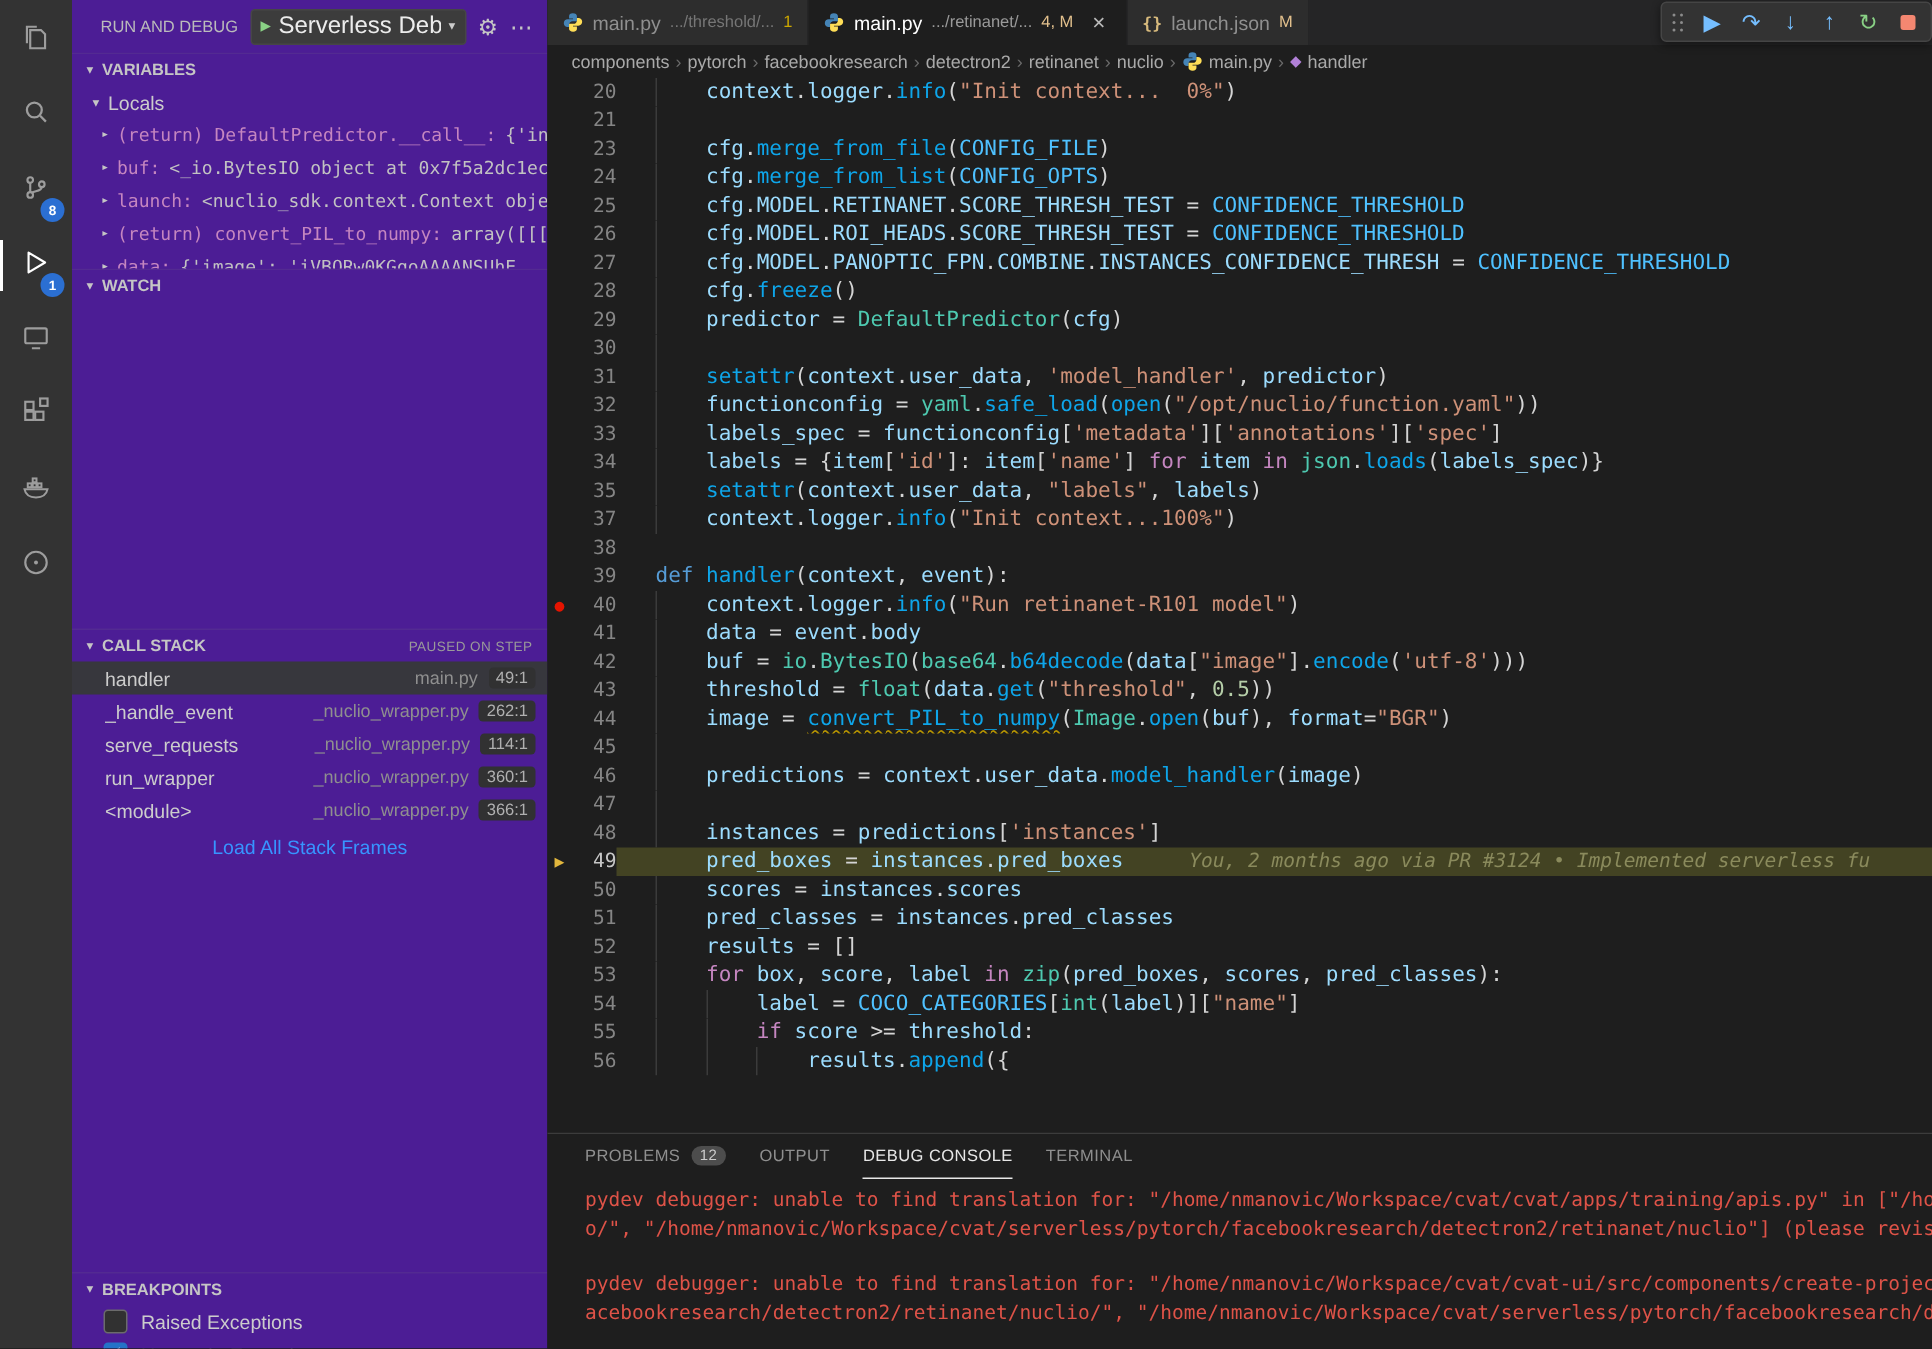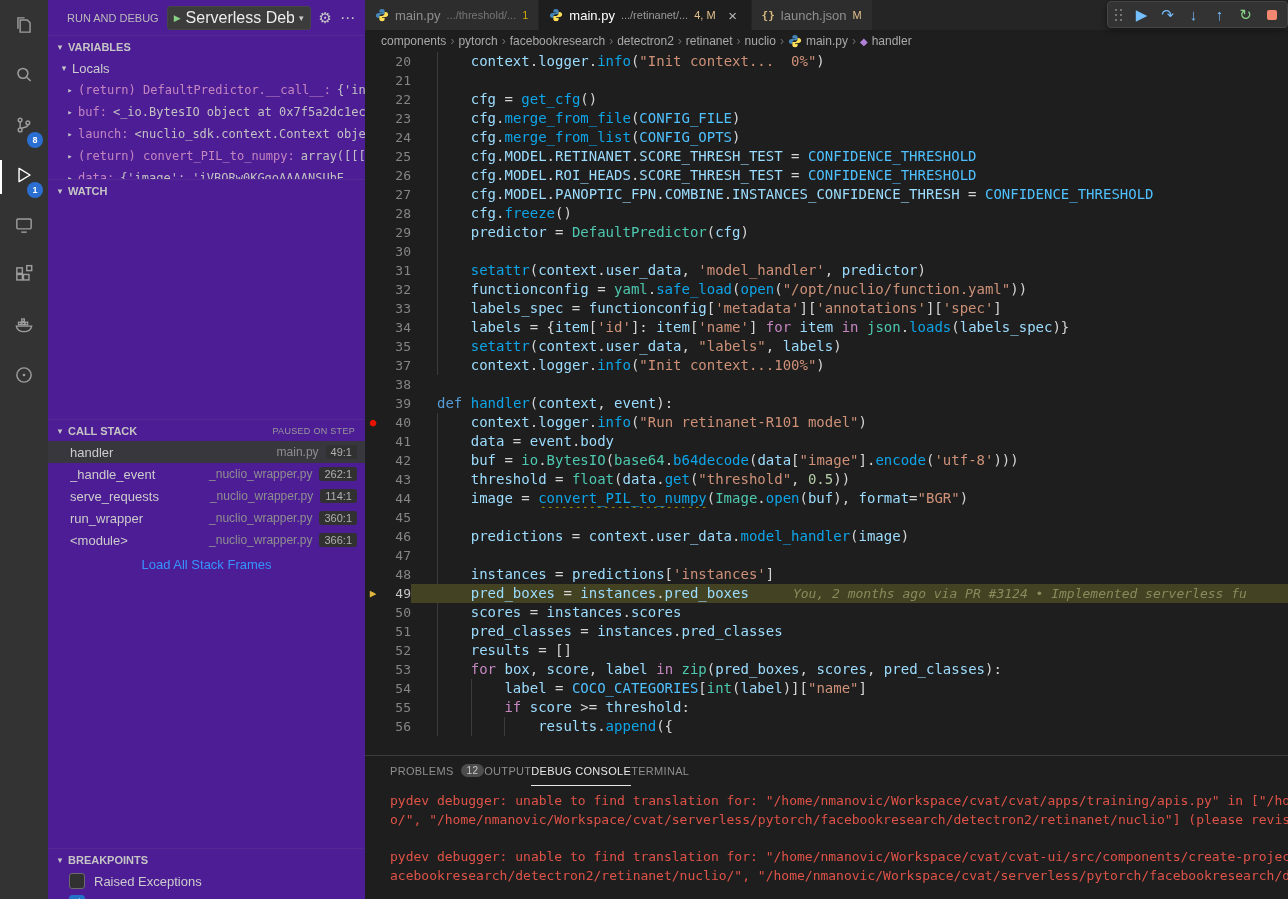--- a/index.html
+++ b/index.html
@@ -79,21 +79,21 @@
   .code-line.current .ct{background:rgba(255,255,64,0.17);}
   .ci{position:relative;margin-left:26px;height:19px;}
   .ig{position:absolute;top:0;bottom:0;width:1px;background:#3b3b3b;}
   .tk.d{color:#d4d4d4}.tk.v{color:#9cdcfe}.tk.f{color:#0ea5e9}.tk.s{color:#ce9178}
   .tk.k{color:#569cd6}.tk.c{color:#c586c0}.tk.t{color:#4ec9b0}.tk.n{color:#b5cea8}.tk.K{color:#4fc1ff}
   .tk.warn{text-decoration:underline wavy #b89500 1px;text-underline-offset:3px;}
   .blame{color:#8a8a5c;font-style:italic;margin-left:44px;font-size:13px;}
 
   
   .panel{height:144px;flex:none;border-top:1px solid #3c3c3c;background:#1e1e1e;display:flex;flex-direction:column;}
-  .ptabs{height:30px;flex:none;display:flex;align-items:flex-start;padding-left:25px;}
+  .ptabs{height:30px;flex:none;display:flex;align-items:flex-start;gap:22px;padding-left:25px;}
   .ptab{height:30px;display:flex;align-items:center;gap:7px;font-size:11px;letter-spacing:.3px;color:#8f8f8f;cursor:pointer;border-bottom:1px solid transparent;}
   .ptab.active{color:#e7e7e7;border-bottom-color:#e7e7e7;}
   .pbadge{background:#4d4d4d;color:#cccccc;font-size:10px;border-radius:8px;padding:1px 6px;}
   .console{flex:1;overflow:hidden;padding:5px 0 0 25px;}
   .console-block{margin-bottom:18px;}
   .console-line{font-family:"DejaVu Sans Mono","Liberation Mono",monospace;font-size:13px;line-height:19px;white-space:pre;color:#df5348;}
 </style>
 </head>
 <body>
 
@@ -351,21 +351,20 @@
         <span class="bc-item">
           <span class="bc-ic method">◆</span>
           <span>handler</span>
         </span>
       </div>
 
     <div class="editor">
       <div>
           <div class="code-line"><div class="lg"><span class="bpcol">&nbsp;</span><span class="lnum">20</span></div><div class="ct"><div class="ci"><span class="ig" style="left: 0ch;"></span><span class="tk d">    </span><span class="tk v">context</span><span class="tk d">.</span><span class="tk v">logger</span><span class="tk d">.</span><span class="tk f">info</span><span class="tk d">(</span><span class="tk s">"Init context...  0%"</span><span class="tk d">)</span></div></div></div>
           <div class="code-line"><div class="lg"><span class="bpcol">&nbsp;</span><span class="lnum">21</span></div><div class="ct"><div class="ci"><span class="ig" style="left: 0ch;"></span></div></div></div>
-          <div class="code-line"><div class="lg"><span class="bpcol">&nbsp;</span><span class="lnum">22</span></div><div class="ct"><div class="ci"><span class="ig" style="left: 0ch;"></span><span class="tk d">    </span><span class="tk v">cfg</span><span class="tk d"> = </span><span class="tk f">get_cfg</span><span class="tk d">()</span></div></div></div>
           <div class="code-line"><div class="lg"><span class="bpcol">&nbsp;</span><span class="lnum">23</span></div><div class="ct"><div class="ci"><span class="ig" style="left: 0ch;"></span><span class="tk d">    </span><span class="tk v">cfg</span><span class="tk d">.</span><span class="tk f">merge_from_file</span><span class="tk d">(</span><span class="tk K">CONFIG_FILE</span><span class="tk d">)</span></div></div></div>
           <div class="code-line"><div class="lg"><span class="bpcol">&nbsp;</span><span class="lnum">24</span></div><div class="ct"><div class="ci"><span class="ig" style="left: 0ch;"></span><span class="tk d">    </span><span class="tk v">cfg</span><span class="tk d">.</span><span class="tk f">merge_from_list</span><span class="tk d">(</span><span class="tk K">CONFIG_OPTS</span><span class="tk d">)</span></div></div></div>
           <div class="code-line"><div class="lg"><span class="bpcol">&nbsp;</span><span class="lnum">25</span></div><div class="ct"><div class="ci"><span class="ig" style="left: 0ch;"></span><span class="tk d">    </span><span class="tk v">cfg</span><span class="tk d">.</span><span class="tk v">MODEL</span><span class="tk d">.</span><span class="tk v">RETINANET</span><span class="tk d">.</span><span class="tk v">SCORE_THRESH_TEST</span><span class="tk d"> = </span><span class="tk K">CONFIDENCE_THRESHOLD</span></div></div></div>
           <div class="code-line"><div class="lg"><span class="bpcol">&nbsp;</span><span class="lnum">26</span></div><div class="ct"><div class="ci"><span class="ig" style="left: 0ch;"></span><span class="tk d">    </span><span class="tk v">cfg</span><span class="tk d">.</span><span class="tk v">MODEL</span><span class="tk d">.</span><span class="tk v">ROI_HEADS</span><span class="tk d">.</span><span class="tk v">SCORE_THRESH_TEST</span><span class="tk d"> = </span><span class="tk K">CONFIDENCE_THRESHOLD</span></div></div></div>
           <div class="code-line"><div class="lg"><span class="bpcol">&nbsp;</span><span class="lnum">27</span></div><div class="ct"><div class="ci"><span class="ig" style="left: 0ch;"></span><span class="tk d">    </span><span class="tk v">cfg</span><span class="tk d">.</span><span class="tk v">MODEL</span><span class="tk d">.</span><span class="tk v">PANOPTIC_FPN</span><span class="tk d">.</span><span class="tk v">COMBINE</span><span class="tk d">.</span><span class="tk v">INSTANCES_CONFIDENCE_THRESH</span><span class="tk d"> = </span><span class="tk K">CONFIDENCE_THRESHOLD</span></div></div></div>
           <div class="code-line"><div class="lg"><span class="bpcol">&nbsp;</span><span class="lnum">28</span></div><div class="ct"><div class="ci"><span class="ig" style="left: 0ch;"></span><span class="tk d">    </span><span class="tk v">cfg</span><span class="tk d">.</span><span class="tk f">freeze</span><span class="tk d">()</span></div></div></div>
           <div class="code-line"><div class="lg"><span class="bpcol">&nbsp;</span><span class="lnum">29</span></div><div class="ct"><div class="ci"><span class="ig" style="left: 0ch;"></span><span class="tk d">    </span><span class="tk v">predictor</span><span class="tk d"> = </span><span class="tk t">DefaultPredictor</span><span class="tk d">(</span><span class="tk v">cfg</span><span class="tk d">)</span></div></div></div>
           <div class="code-line"><div class="lg"><span class="bpcol">&nbsp;</span><span class="lnum">30</span></div><div class="ct"><div class="ci"><span class="ig" style="left: 0ch;"></span></div></div></div>
           <div class="code-line"><div class="lg"><span class="bpcol">&nbsp;</span><span class="lnum">31</span></div><div class="ct"><div class="ci"><span class="ig" style="left: 0ch;"></span><span class="tk d">    </span><span class="tk f">setattr</span><span class="tk d">(</span><span class="tk v">context</span><span class="tk d">.</span><span class="tk v">user_data</span><span class="tk d">, </span><span class="tk s">'model_handler'</span><span class="tk d">, </span><span class="tk v">predictor</span><span class="tk d">)</span></div></div></div>
           <div class="code-line"><div class="lg"><span class="bpcol">&nbsp;</span><span class="lnum">32</span></div><div class="ct"><div class="ci"><span class="ig" style="left: 0ch;"></span><span class="tk d">    </span><span class="tk v">functionconfig</span><span class="tk d"> = </span><span class="tk t">yaml</span><span class="tk d">.</span><span class="tk f">safe_load</span><span class="tk d">(</span><span class="tk f">open</span><span class="tk d">(</span><span class="tk s">"/opt/nuclio/function.yaml"</span><span class="tk d">))</span></div></div></div>

